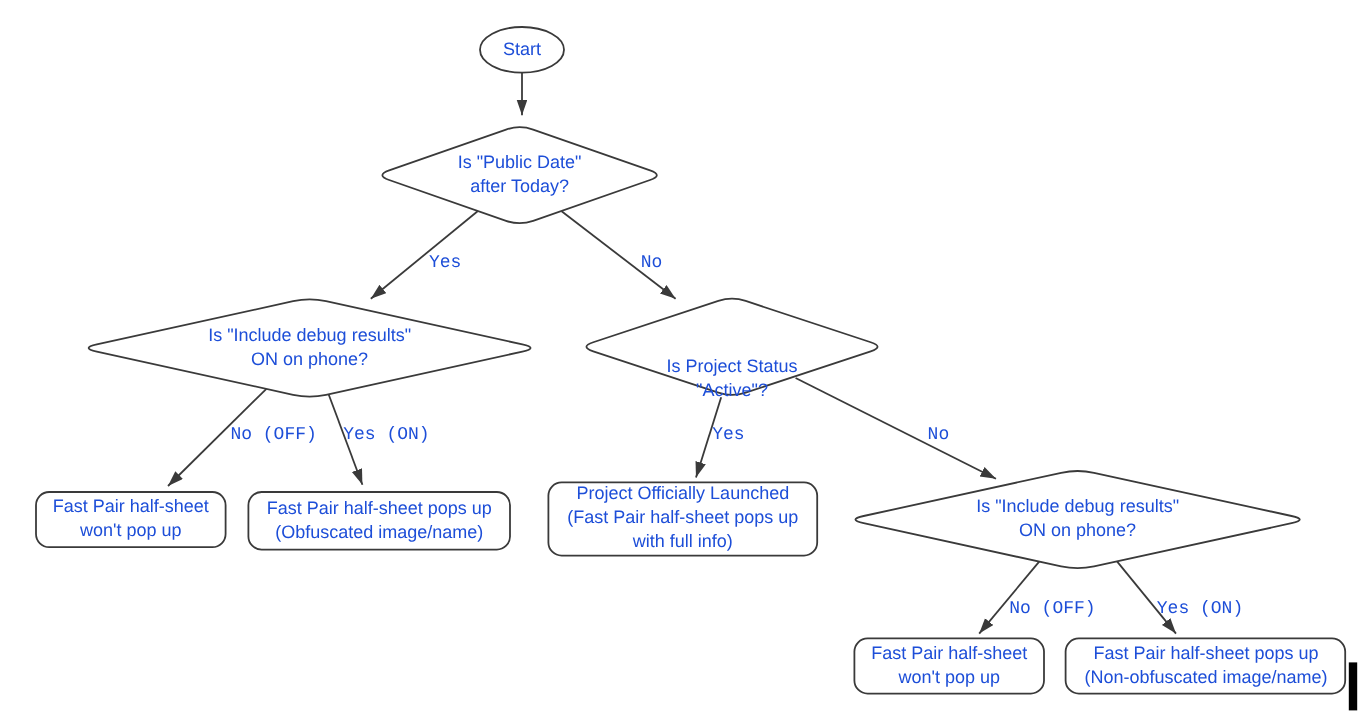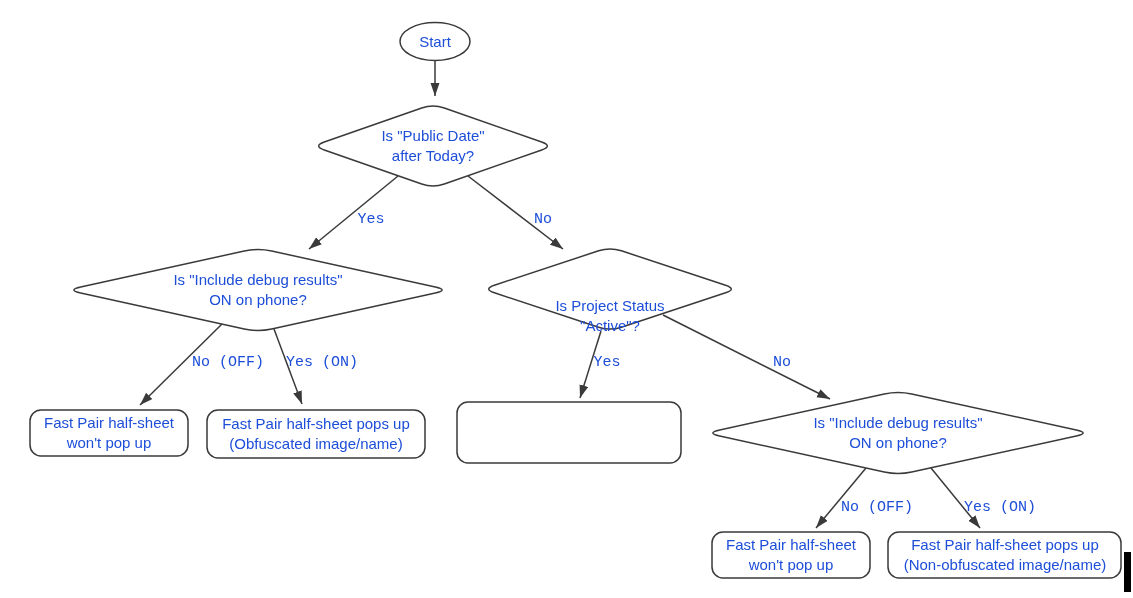--- a/index.html
+++ b/index.html
@@ -97,20 +97,23 @@
   <div class="label" style="left:258px; top:290px;">Is "Include debug results"
 ON on phone?</div>
   <div class="label" style="left:610px; top:279px;margin-top:37px;">Is Project Status
 "Active"?</div>
   <div class="label" style="left:898px; top:433px;">Is "Include debug results"
 ON on phone?</div>
   <div class="label" style="left:109px; top:433px;">Fast Pair half-sheet
 won't pop up</div>
   <div class="label" style="left:316px; top:434px;">Fast Pair half-sheet pops up
 (Obfuscated image/name)</div>
+  <div class="label" style="left:569px; top:432px;">Project Officially Launched
+(Fast Pair half-sheet pops up
+with full info)</div>
   <div class="label" style="left:791px; top:555px;">Fast Pair half-sheet
 won't pop up</div>
   <div class="label" style="left:1005px; top:555px;">Fast Pair half-sheet pops up
 (Non-obfuscated image/name)</div>
 
   <div class="label edge-label" style="left:371px; top:219px;">Yes</div>
   <div class="label edge-label" style="left:543px; top:219px;">No</div>
   <div class="label edge-label" style="left:228px; top:362px;">No (OFF)</div>
   <div class="label edge-label" style="left:322px; top:362px;">Yes (ON)</div>
   <div class="label edge-label" style="left:607px; top:362px;">Yes</div>

